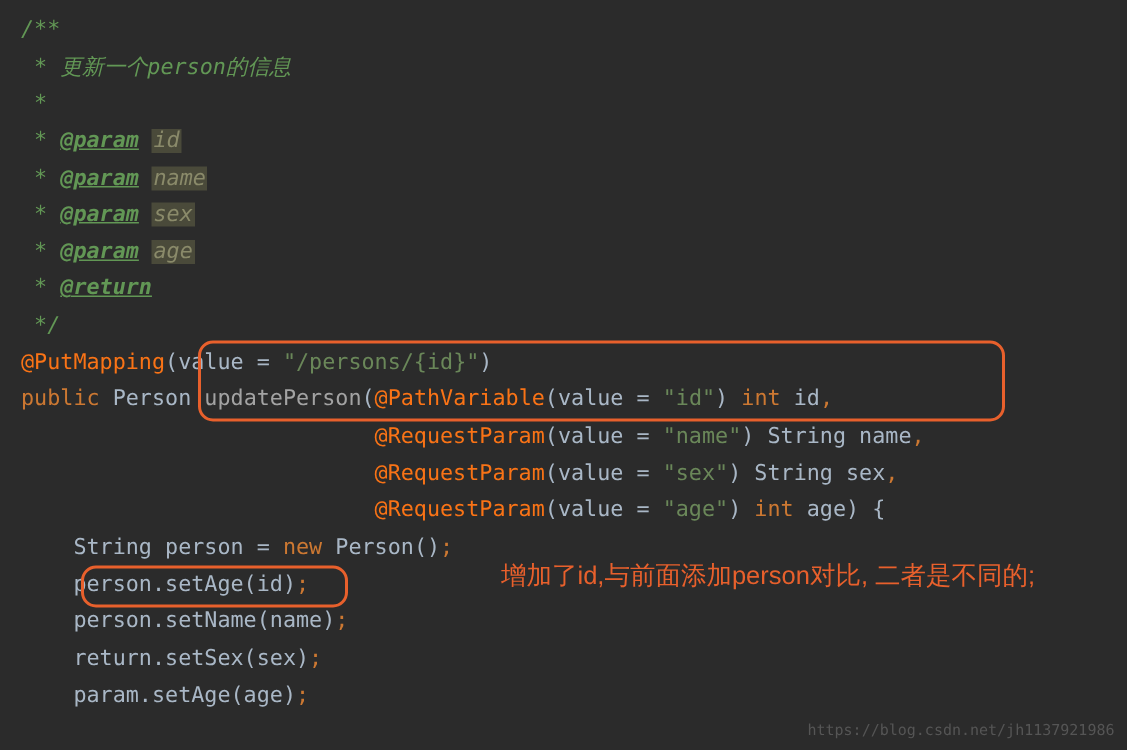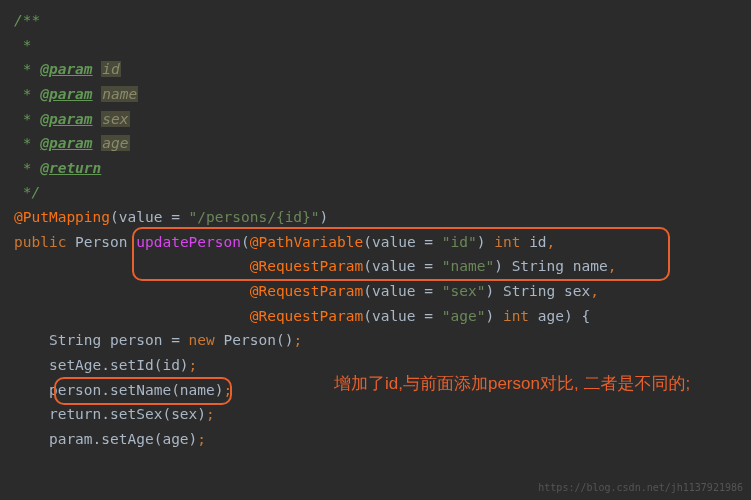--- a/index.html
+++ b/index.html
@@ -16,21 +16,21 @@
       overflow: hidden;
     }
     .line { white-space: pre; font-style: italic; }
     .line-normal { font-style: normal; }
     .comment { color: #629755; }
     .doc-tag { color: #629755; text-decoration: underline; font-weight: bold; }
     .doc-param { background: #4a4a3a; color: #8a8a6a; padding: 0 1px; }
     .annotation { color: #f97316; font-style: normal; }
     .keyword { color: #cc7832; font-style: normal; }
     .string { color: #6a8759; font-style: normal; }
-    .method-decl { color: #d946ef; font-style: normal; }
+    .method-decl { color: #a3a3a3; font-style: normal; }
     .default { color: #a9b7c6; font-style: normal; }
     .highlight-box1 {
       position: absolute;
       border: 2.5px solid #e8602c;
       border-radius: 10px;
       pointer-events: none;
     }
     .box-a { left: 132px; top: 227px; width: 538px; height: 54px; }
     .box-b { left: 54px; top: 377px; width: 178px; height: 28px; }
     .annotation-text {
@@ -49,34 +49,35 @@
       font-size: 10px;
       color: #555;
       font-style: normal;
     }
   </style>
 </head>
 <body>
 
 <div>
 <div class="line comment">/**</div>
+<div class="line comment"> * 更新一个person的信息</div>
 <div class="line comment"> *</div>
 <div class="line"><span class="comment"> * </span><span class="doc-tag">@param</span><span class="comment"> </span><span class="doc-param">id</span></div>
 <div class="line"><span class="comment"> * </span><span class="doc-tag">@param</span><span class="comment"> </span><span class="doc-param">name</span></div>
 <div class="line"><span class="comment"> * </span><span class="doc-tag">@param</span><span class="comment"> </span><span class="doc-param">sex</span></div>
 <div class="line"><span class="comment"> * </span><span class="doc-tag">@param</span><span class="comment"> </span><span class="doc-param">age</span></div>
 <div class="line"><span class="comment"> * </span><span class="doc-tag">@return</span></div>
 <div class="line comment"> */</div>
 <div class="line line-normal"><span class="annotation">@PutMapping</span><span class="default">(value = </span><span class="string">"/persons/{id}"</span><span class="default">)</span></div>
 <div class="line line-normal"><span class="keyword">public</span><span class="default"> Person </span><span class="method-decl">updatePerson</span><span class="default">(</span><span class="annotation">@PathVariable</span><span class="default">(value = </span><span class="string">"id"</span><span class="default">) </span><span class="keyword">int</span><span class="default"> id</span><span class="keyword">,</span></div>
 <div class="line line-normal"><span class="default">                           </span><span class="annotation">@RequestParam</span><span class="default">(value = </span><span class="string">"name"</span><span class="default">) String</span><span class="default"> name</span><span class="keyword">,</span></div>
 <div class="line line-normal"><span class="default">                           </span><span class="annotation">@RequestParam</span><span class="default">(value = </span><span class="string">"sex"</span><span class="default">) String</span><span class="default"> sex</span><span class="keyword">,</span></div>
 <div class="line line-normal"><span class="default">                           </span><span class="annotation">@RequestParam</span><span class="default">(value = </span><span class="string">"age"</span><span class="default">) </span><span class="keyword">int</span><span class="default"> age</span><span class="default">) {</span></div>
 <div class="line line-normal"><span class="default">    String person = </span><span class="keyword">new</span><span class="default"> Person()</span><span class="keyword">;</span></div>
-<div class="line line-normal"><span class="default">    setAge.setId(id)</span><span class="keyword">;</span></div>
+<div class="line line-normal"><span class="default">    person.setAge(id)</span><span class="keyword">;</span></div>
 <div class="line line-normal"><span class="default">    person.setName(name)</span><span class="keyword">;</span></div>
 <div class="line line-normal"><span class="default">    return.setSex(sex)</span><span class="keyword">;</span></div>
 <div class="line line-normal"><span class="default">    param.setAge(age)</span><span class="keyword">;</span></div>
 
 </div>
 
 <div class="highlight-box1 box-a"></div>
 <div class="highlight-box1 box-b"></div>
 <div class="annotation-text anno1">增加了id,与前面添加person对比,
 二者是不同的;</div>

